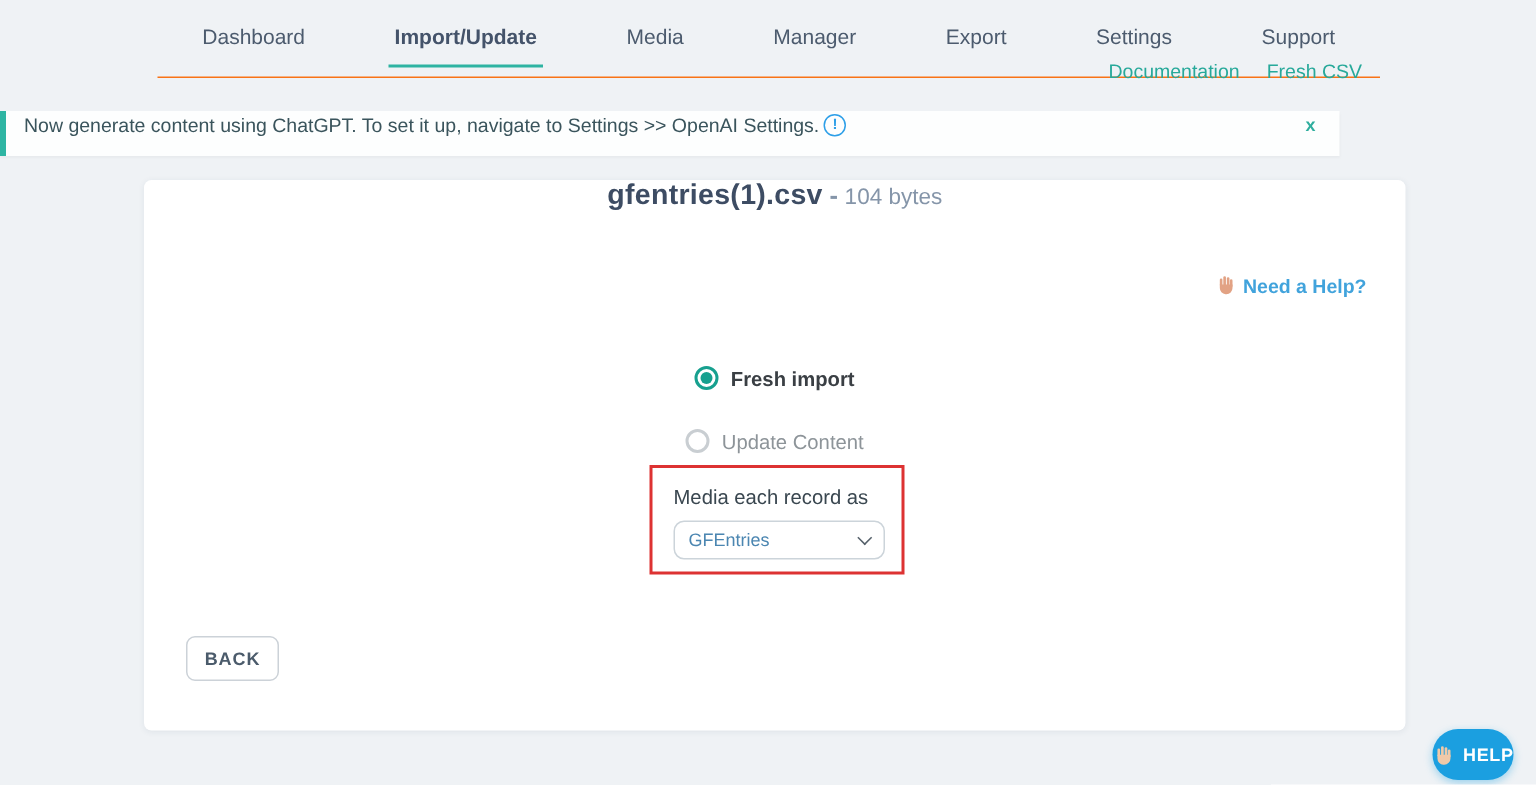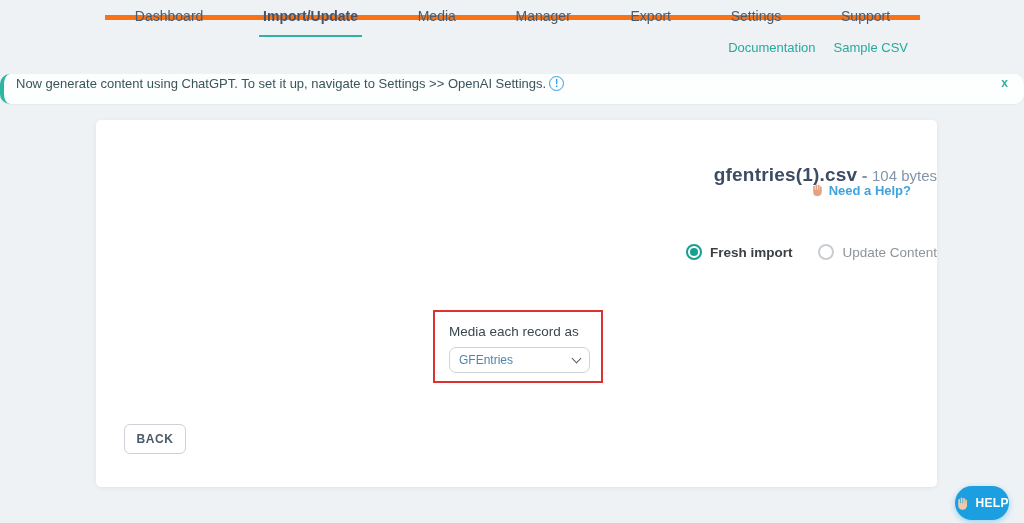--- a/index.html
+++ b/index.html
@@ -8,77 +8,76 @@
     font-family:"Liberation Sans","DejaVu Sans",sans-serif;
     background:#eff2f5;
     position:relative;
     overflow:hidden;
     color:#4c5b6e;
   }
 
   
   .navwrap { position:absolute; top:0; left:105px; width:815px; }
   .nav {
-    display:flex; justify-content:space-around; align-items:flex-start;
-    border-bottom:5px solid #f97316; height:20px;
+    display:flex; justify-content:space-around; align-items:center;
+    border-bottom:1px solid #f97316; height:52px;
   }
   .nav-item {
     font-size:14px; color:#4c5b6e; padding:8px 4px 11px 4px; cursor:pointer;
     border-bottom:2px solid transparent; margin-bottom:-1px; white-space:nowrap;
   }
   .nav-item.active { border-bottom:2px solid #2eb3a2; font-weight:bold; color:#44536a; }
 
   .sublinks {
     position:absolute; top:40px; right:116px;
     display:flex; gap:18px; font-size:13px;
   }
   .sublinks a { color:#27a99a; text-decoration:none; cursor:pointer; }
 
   
   .banner {
-    position:absolute; top:74px; left:0; width:1024px; height:30px;
+    position:absolute; top:74px; left:0; width:893px; height:30px;
     background:#fdfefe; border-left:4px solid #2eb5a3;
     display:flex; align-items:center; padding:0 12px 12px 12px;
     box-shadow:0 1px 2px rgba(0,0,0,0.04);
-    border-radius:10px;
   }
   .banner-text { font-size:13px; color:#3a545c; }
   .info-icon {
     display:inline-flex; align-items:center; justify-content:center;
     width:15px; height:15px; border:1.5px solid #2d9fe8; border-radius:50%;
     color:#2d9fe8; font-size:10px; font-weight:bold; margin-left:3px;
     vertical-align:-2px;
   }
   .banner-close {
     margin-left:auto; color:#2fae9e; font-size:12px; font-weight:bold;
     cursor:pointer; padding:2px 4px;
   }
 
   
   .card {
     position:absolute; top:120px; left:96px; width:841px; height:367px;
     background:#ffffff; border-radius:5px;
     box-shadow:0 1px 4px rgba(40,60,90,0.08);
   }
-  .card-title { text-align:right; padding-top:44px; }
+  .card-title { text-align:center; }
   .filename { font-size:19px; font-weight:bold; color:#3d4c63; letter-spacing:.2px; }
   .filesep  { font-size:17px; color:#8595a9; font-weight:bold; }
   .filesize { font-size:15px; color:#8595a9; }
 
   .need-help {
     position:absolute; top:63px; right:26px;
     display:flex; align-items:flex-start; gap:5px;
     font-size:13px; font-weight:bold; color:#41a3dc; cursor:pointer;
   }
   .hand-icon { width:14px; height:14px; display:inline-block; }
 
   
   .radio-row {
     position:absolute; top:124px; left:0; width:100%;
-    display:flex; justify-content:flex-end; align-items:center; gap:26px;
+    display:flex; justify-content:center; align-items:center; gap:26px;flex-direction:column;
   }
   .radio-opt { display:flex; align-items:center; gap:8px; cursor:pointer; }
   .radio-circle {
     width:16px; height:16px; border-radius:50%;
     border:2px solid #c9ced2; background:#fff;
     display:flex; align-items:center; justify-content:center;
   }
   .radio-opt.selected .radio-circle { border-color:#17a08f; }
   .radio-opt.selected .radio-circle::after {
     content:""; width:8px; height:8px; border-radius:50%; background:#17a08f;
@@ -141,21 +140,21 @@
     <div class="nav-item">Media</div>
     <div class="nav-item">Manager</div>
     <div class="nav-item">Export</div>
     <div class="nav-item">Settings</div>
     <div class="nav-item">Support</div>
   </div>
 </div>
 
 <div class="sublinks">
   <a>Documentation</a>
-  <a>Sample CSV</a>
+  <a>Fresh CSV</a>
 </div>
 
 <div class="banner">
   <span class="banner-text">Now generate content using ChatGPT. To set it up, navigate to Settings &gt;&gt; OpenAI Settings.</span>
   <span class="info-icon">!</span>
   <span class="banner-close">x</span>
 </div>
 
 <div class="card">
 

